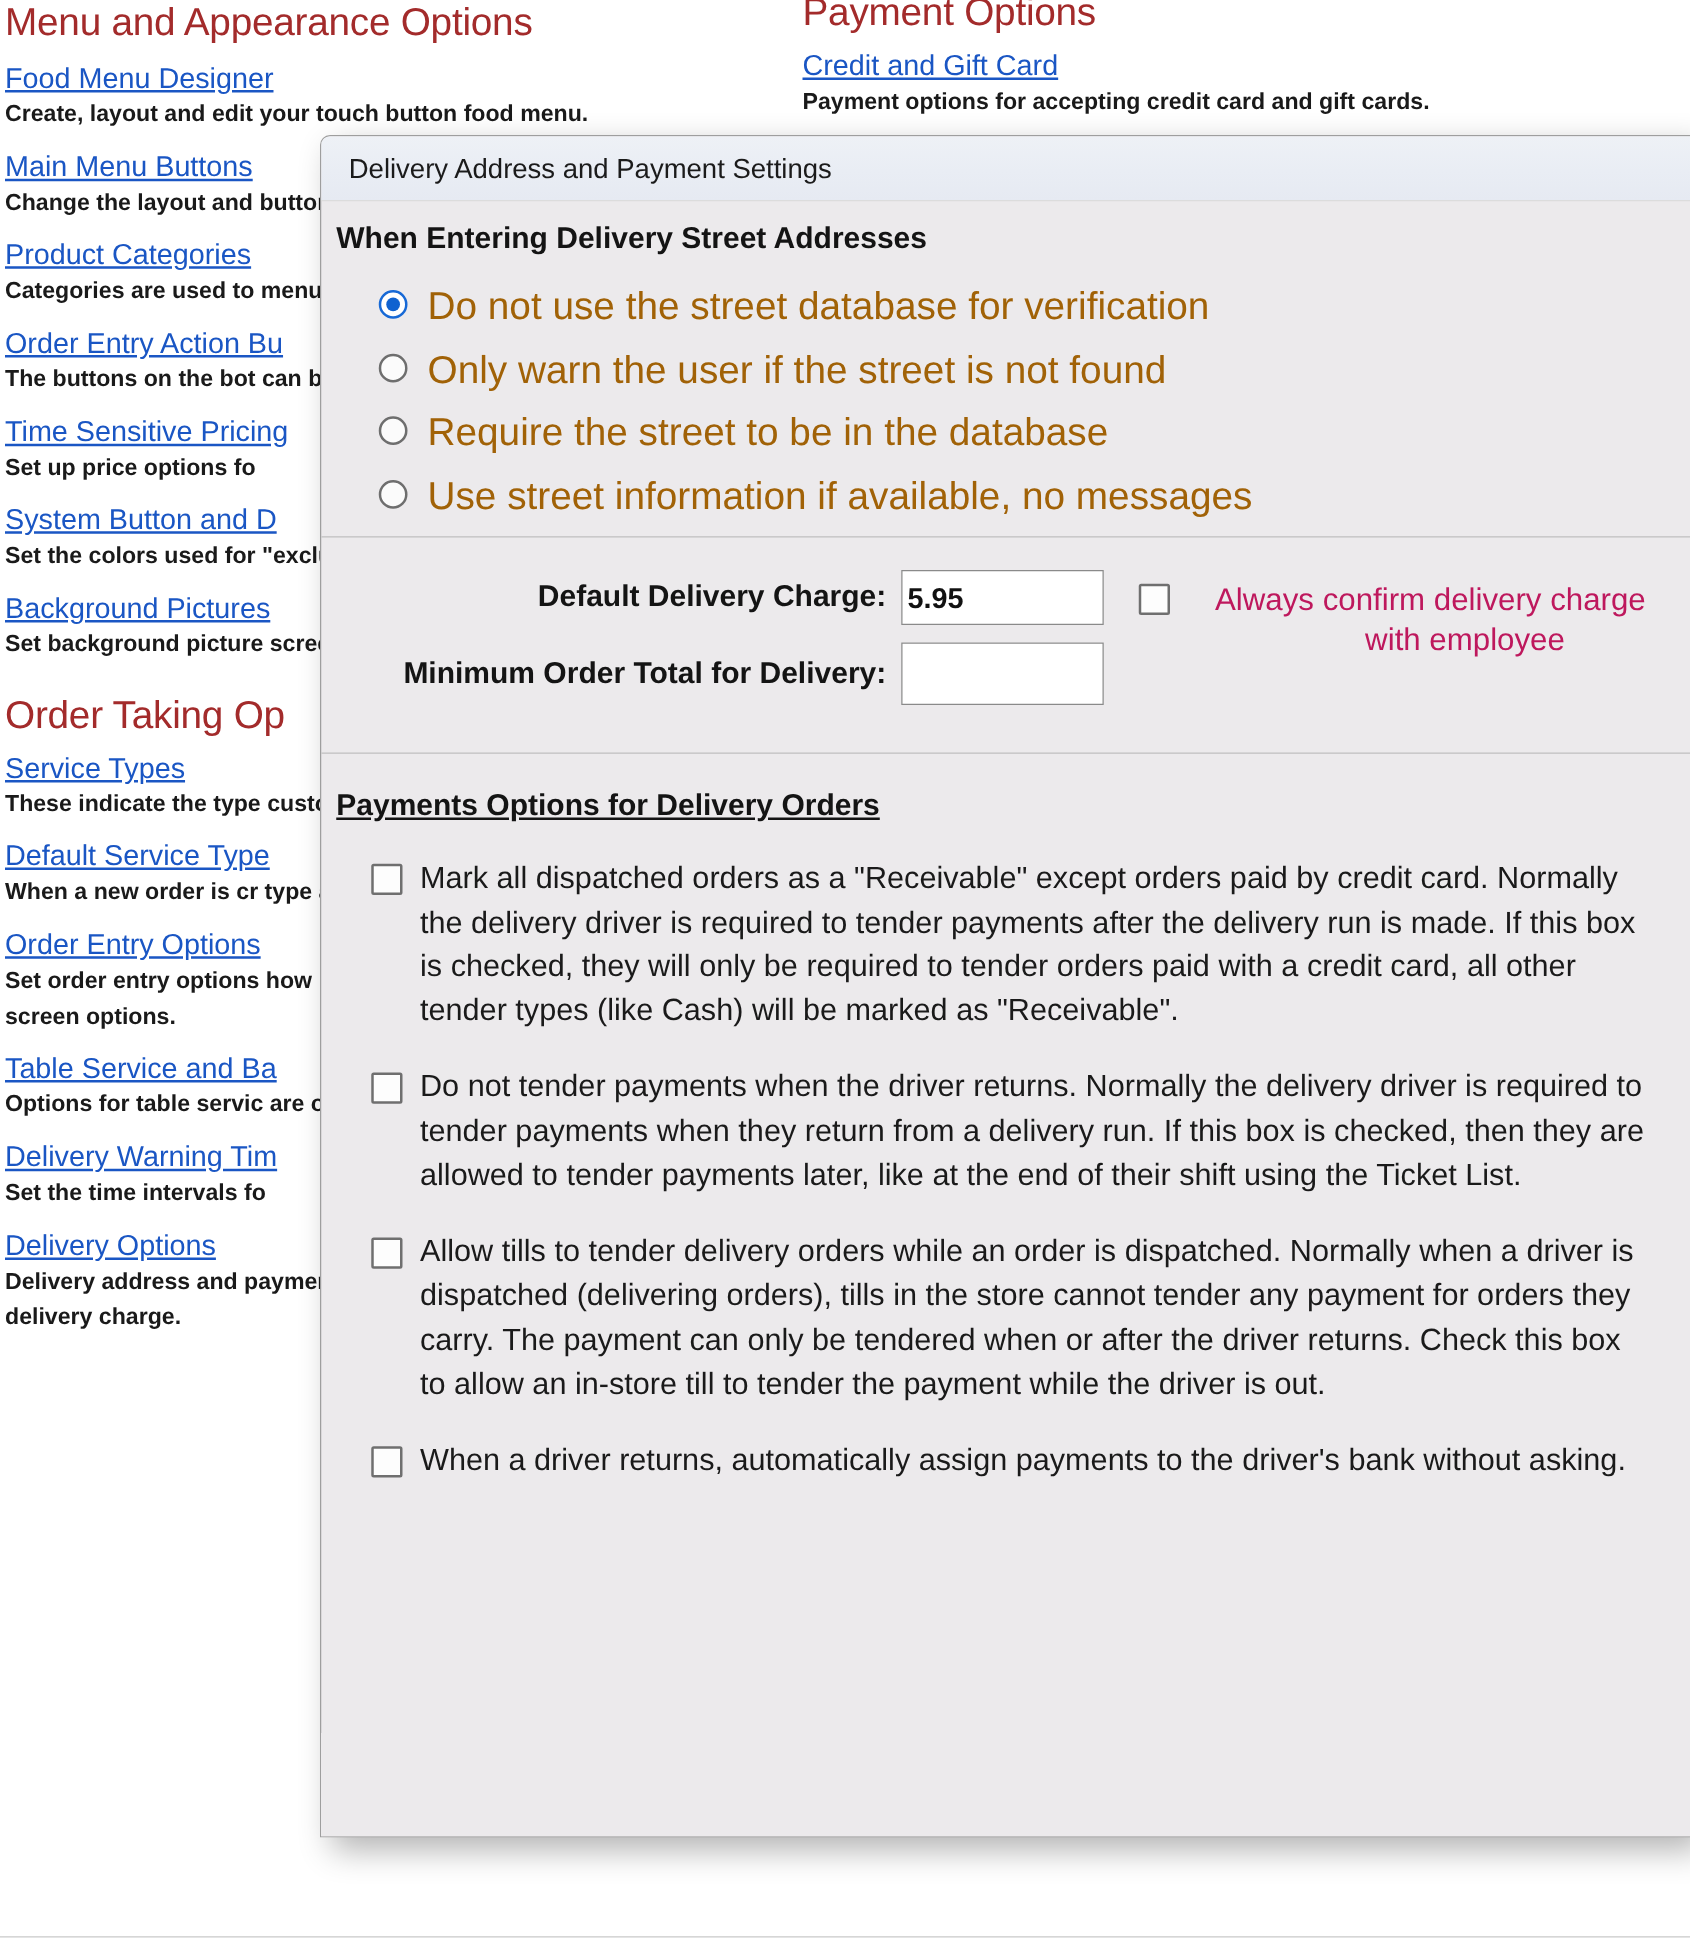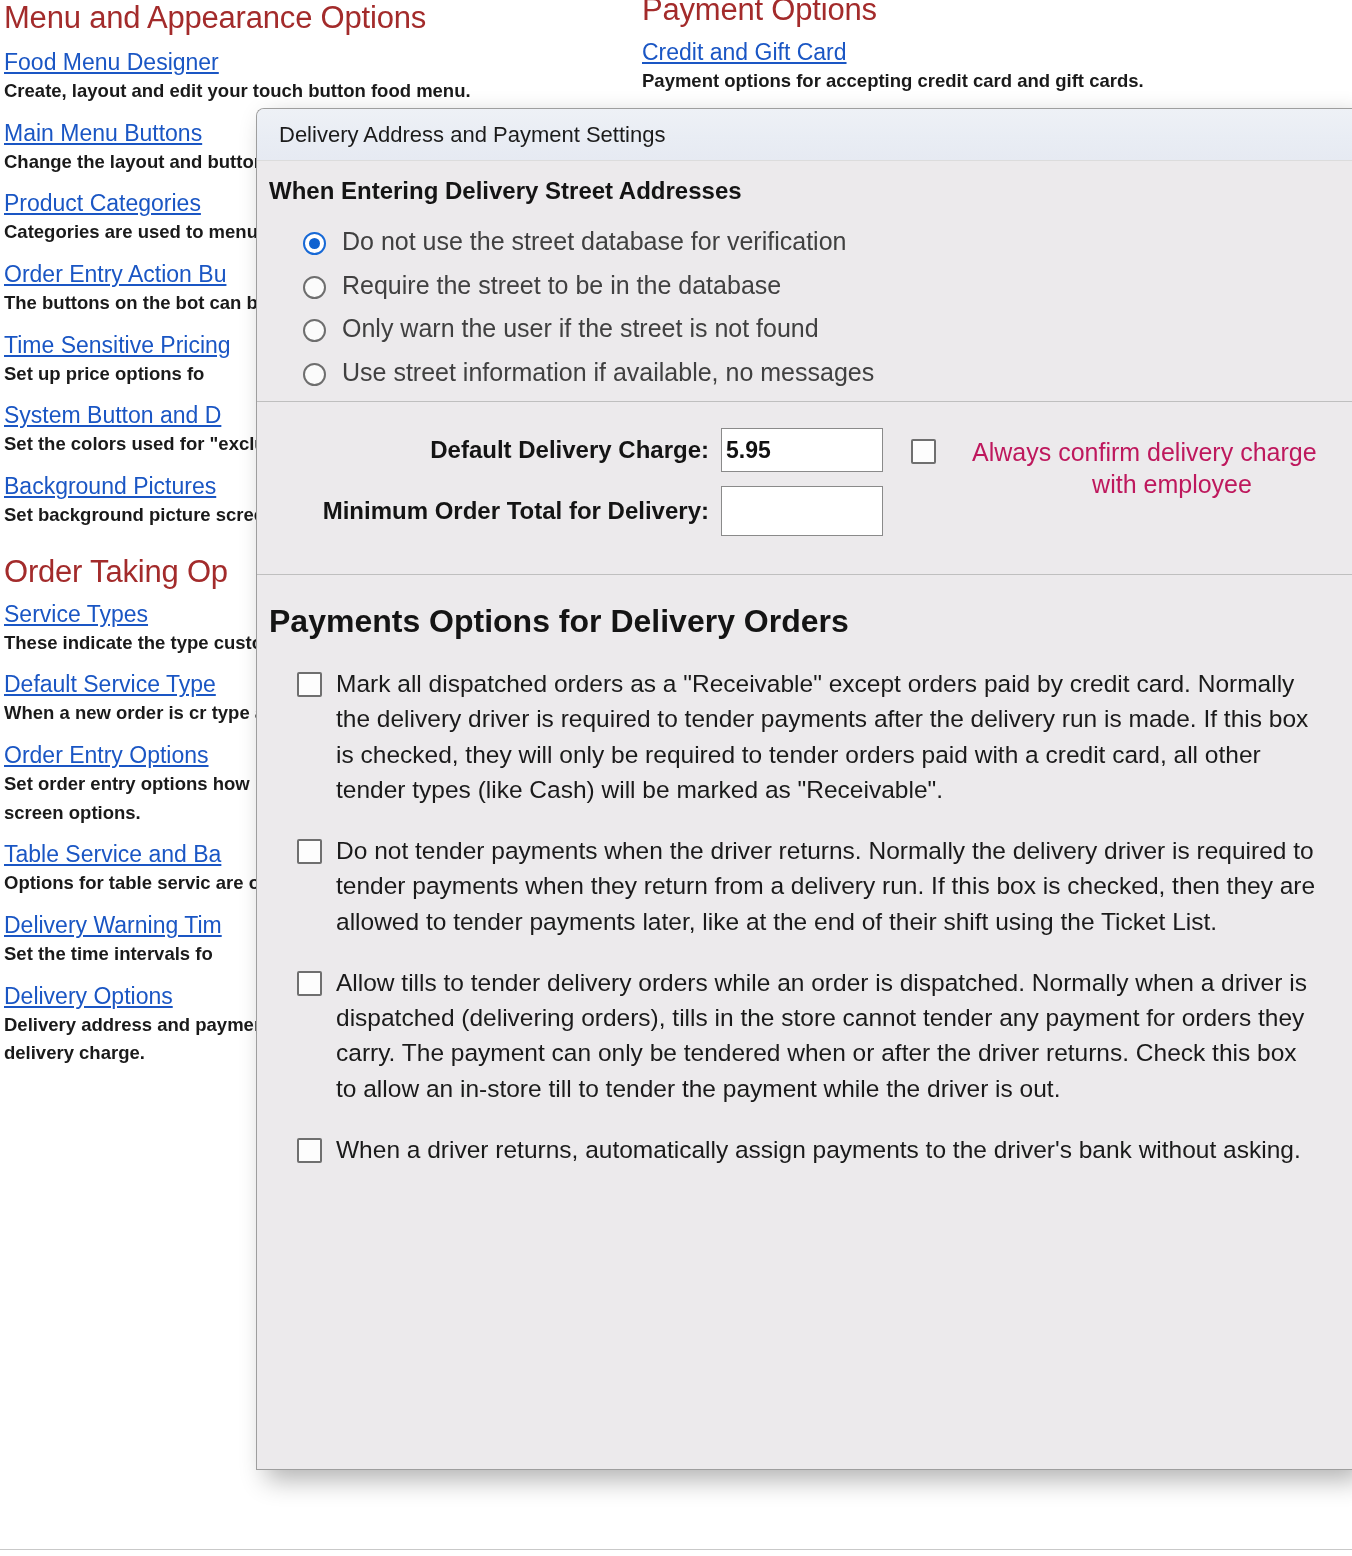--- a/index.html
+++ b/index.html
@@ -122,22 +122,22 @@
   }
   .radio.checked::after {
     content: "";
     position: absolute;
     left: 4px; top: 4px;
     width: 11px; height: 11px;
     border-radius: 50%;
     background: #0f62d0;
   }
   .radio-label {
-    font-size: 25px;
-    color: #404040;
+    font-size: 31px;
+    color: #a16207;
     line-height: 1.18;
   }
 
   .divider {
     height: 1px;
     background: #bfbfbf;
     margin: 0;
   }
   .divider.d1 { margin-top: 12px; }
 
@@ -198,24 +198,25 @@
     color: #be185d;
     line-height: 1.28;
     width: 400px;
     margin-left: 24px;
   }
   .confirm-text .l2 { display: block; text-align: center; }
 
   
   .pay-section { padding: 14px 0 0 0; }
   .pay-head {
-    font-size: 32px;
+    font-size: 24px;
     font-weight: bold;
     color: #141414;
     padding: 14px 0 0 12px;
+    text-decoration: underline;
   }
   .opt-list { padding: 26px 36px 0 40px; }
   .opt-row {
     display: flex;
     align-items: flex-start;
     margin-bottom: 26px;
   }
   .opt-row .cbox { margin-top: 6px; margin-right: 14px; }
   .opt-text {
     font-size: 24.5px;
@@ -326,25 +327,25 @@
       <div>
         <div class="grp-head">When Entering Delivery Street Addresses</div>
 
         <div class="radio-list">
           <div class="radio-row">
             <span class="radio checked"></span>
             <span class="radio-label">Do not use the street database for verification</span>
           </div>
           <div class="radio-row">
             <span class="radio"></span>
-            <span class="radio-label">Require the street to be in the database</span>
+            <span class="radio-label">Only warn the user if the street is not found</span>
           </div>
           <div class="radio-row">
             <span class="radio"></span>
-            <span class="radio-label">Only warn the user if the street is not found</span>
+            <span class="radio-label">Require the street to be in the database</span>
           </div>
           <div class="radio-row">
             <span class="radio"></span>
             <span class="radio-label">Use street information if available, no messages</span>
           </div>
         </div>
       </div>
 
       <div class="divider d1"></div>
 

